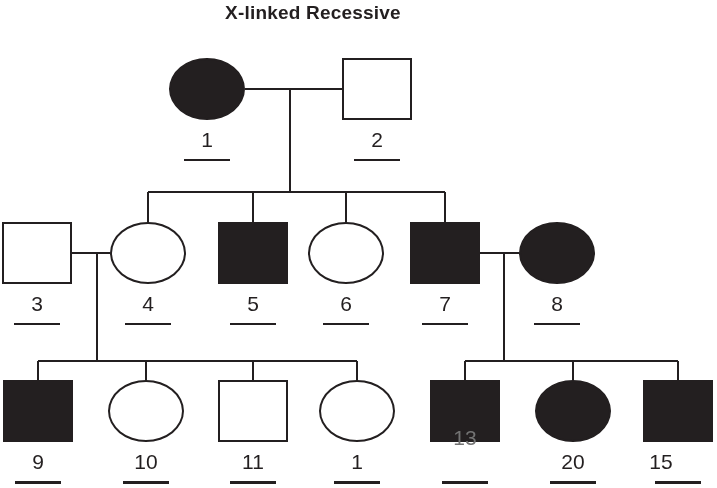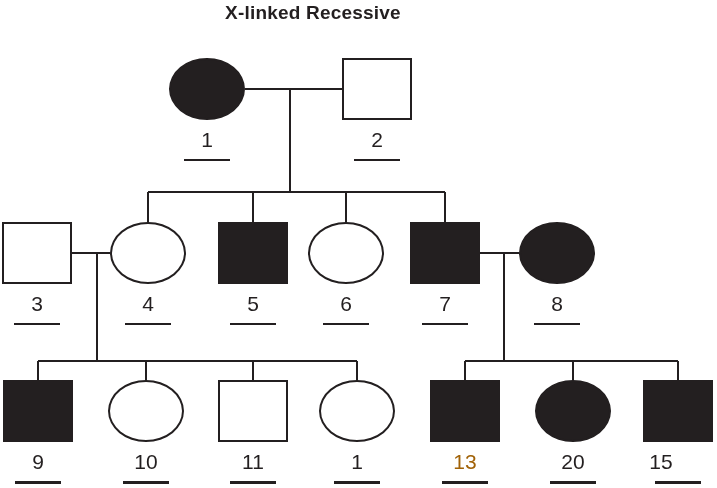--- a/index.html
+++ b/index.html
@@ -84,21 +84,21 @@
       <div class="person circle" style="left: 108px; top: 380px; width: 76px; height: 62px; border-color: rgb(35, 31, 32);"></div>
       <div class="num" style="left: 116px; top: 450px; color: rgb(35, 31, 32);">10</div>
       <div class="blank" style="left: 123px; top: 481px; width: 46px; height: 3px; background: rgb(35, 31, 32);"></div>
       <div class="person square" style="left: 218px; top: 380px; width: 70px; height: 62px; border-color: rgb(35, 31, 32);"></div>
       <div class="num" style="left: 223px; top: 450px; color: rgb(35, 31, 32);">11</div>
       <div class="blank" style="left: 230px; top: 481px; width: 46px; height: 3px; background: rgb(35, 31, 32);"></div>
       <div class="person circle" style="left: 319px; top: 380px; width: 76px; height: 62px; border-color: rgb(35, 31, 32);"></div>
       <div class="num" style="left: 327px; top: 450px; color: rgb(35, 31, 32);">1</div>
       <div class="blank" style="left: 334px; top: 481px; width: 46px; height: 3px; background: rgb(35, 31, 32);"></div>
       <div class="person square affected" style="left: 430px; top: 380px; width: 70px; height: 62px; border-color: rgb(35, 31, 32); background: rgb(35, 31, 32);"></div>
-      <div class="num" style="left: 435px; top: 450px; color: #a16207;">13</div>
+      <div class="num" style="left: 435px; top: 426px; color: #737373;">13</div>
       <div class="blank" style="left: 442px; top: 481px; width: 46px; height: 3px; background: rgb(35, 31, 32);"></div>
       <div class="person circle affected" style="left: 535px; top: 380px; width: 76px; height: 62px; border-color: rgb(35, 31, 32); background: rgb(35, 31, 32);"></div>
       <div class="num" style="left: 543px; top: 450px; color: rgb(35, 31, 32);">20</div>
       <div class="blank" style="left: 550px; top: 481px; width: 46px; height: 3px; background: rgb(35, 31, 32);"></div>
       <div class="person square affected" style="left: 643px; top: 380px; width: 70px; height: 62px; border-color: rgb(35, 31, 32); background: rgb(35, 31, 32);"></div>
       <div class="num" style="left: 631px; top: 450px; color: rgb(35, 31, 32);">15</div>
       <div class="blank" style="left: 655px; top: 481px; width: 46px; height: 3px; background: rgb(35, 31, 32);"></div>
     </div>
 </div>
 

